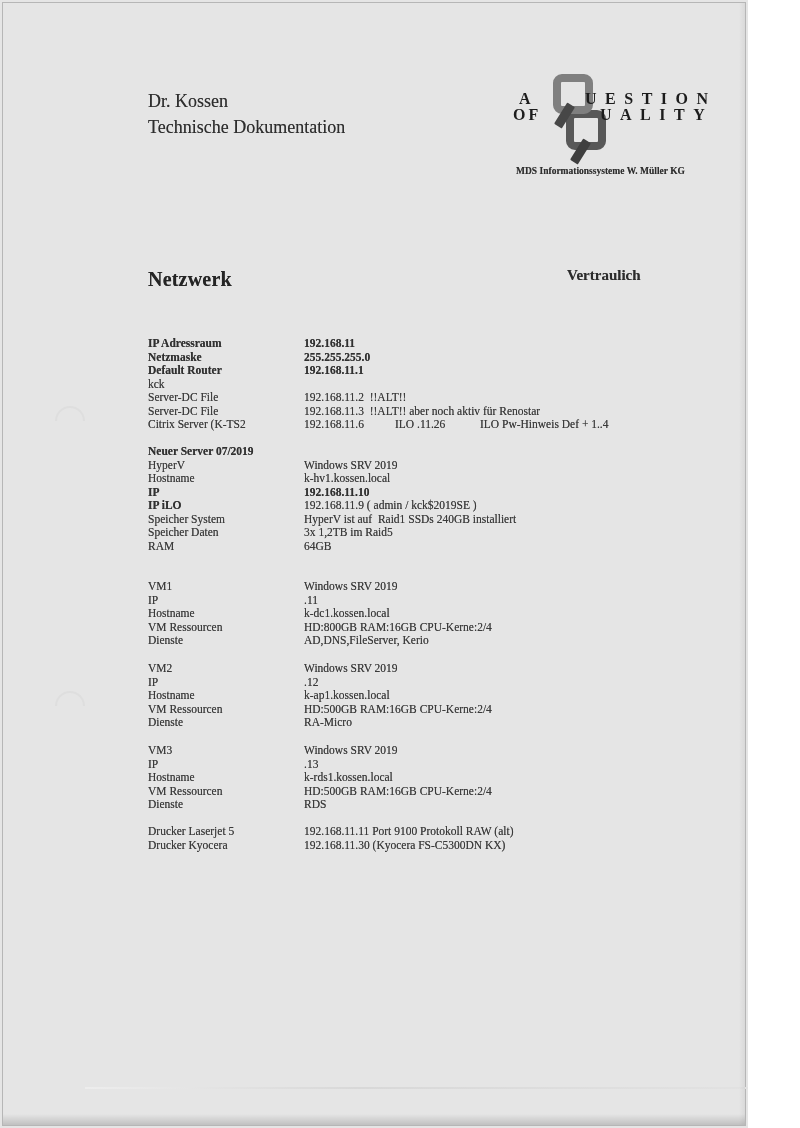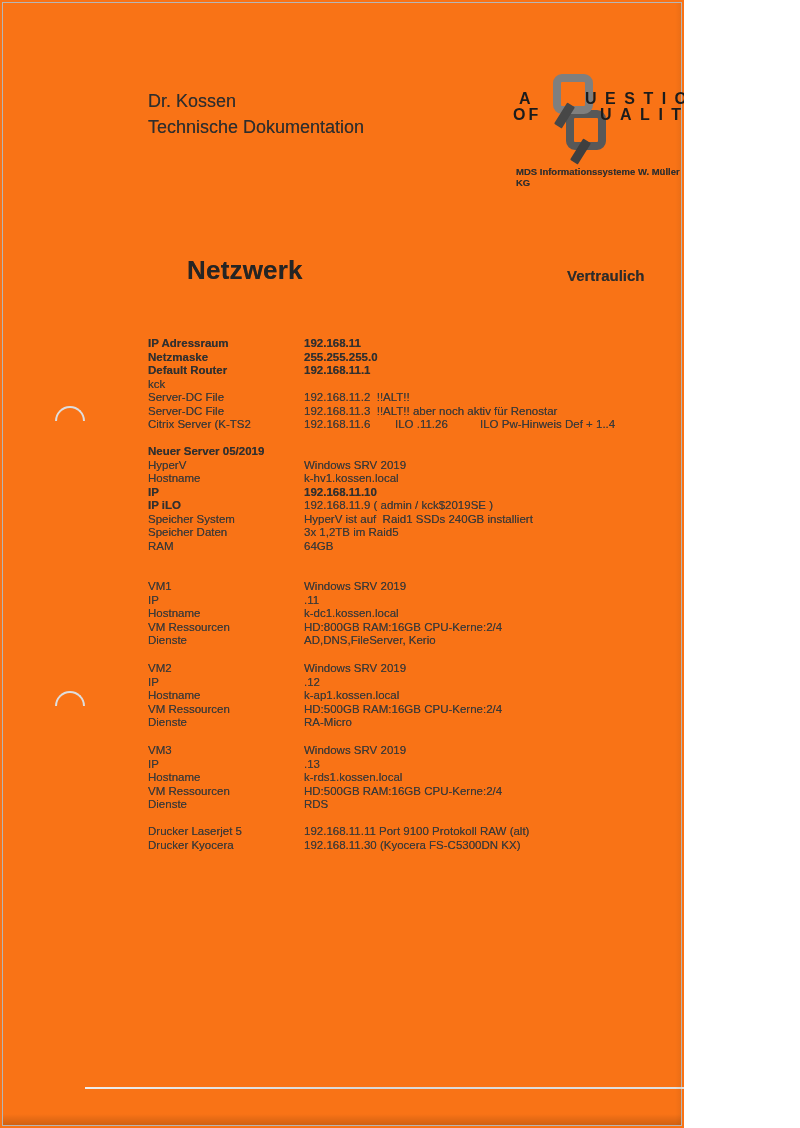--- a/index.html
+++ b/index.html
@@ -1,18 +1,18 @@
 <!DOCTYPE html>
 <html><head>
 <meta charset="utf-8">
 <style>
   html,body{margin:0;padding:0;background:#ffffff;}
   .page{
-    position:relative;width:684px;height:1128px;background:#f97316;
-    font-family:Liberation Sans, sans-serif;color:#3a3a3a;overflow:hidden;
+    position:relative;width:748px;height:1128px;background:#e5e5e5;
+    font-family:Liberation Serif, serif;color:#3a3a3a;overflow:hidden;
   }
   .frame{position:absolute;inset:2px;border:1px solid #b6b6b6;pointer-events:none;}
   .bottom-shade{position:absolute;left:3px;right:3px;bottom:3px;height:11px;
     background:linear-gradient(to bottom,rgba(0,0,0,0),rgba(0,0,0,0.16));}
   .right-shade{position:absolute;top:3px;bottom:3px;right:3px;width:6px;
     background:linear-gradient(to right,rgba(0,0,0,0),rgba(0,0,0,0.05));}
 
   
   .author{position:absolute;left:148px;top:88px;font-size:18px;line-height:26px;color:#2e2e2e;
     text-shadow:0 0 0.5px rgba(40,40,40,.55);}
@@ -26,22 +26,22 @@
   .logo .t2{left:63px;top:73px;transform:rotate(32deg);background:#3f3f3f;}
   .logo .word{position:absolute;font-weight:bold;font-size:16px;line-height:16px;white-space:pre;}
   .logo .l1a{left:6px;top:25px;}
   .logo .l1b{left:72px;top:25px;letter-spacing:8.5px;}
   .logo .l2a{left:0px;top:41px;letter-spacing:3px;}
   .logo .l2b{left:87px;top:41px;letter-spacing:8.5px;}
   .company{position:absolute;left:516px;top:166px;font-size:9.5px;font-weight:bold;color:#2f2f2f;
     text-shadow:0 0 0.4px rgba(40,40,40,.5);}
 
   
-  .doc-title{position:absolute;left:148px;top:255px;font-size:26px;font-weight:bold;color:#252525;
-    letter-spacing:0.2px;text-shadow:0 0 0.4px rgba(0,0,0,.5);margin-left:39px;}
+  .doc-title{position:absolute;left:148px;top:268px;font-size:20px;font-weight:bold;color:#252525;
+    letter-spacing:0.2px;text-shadow:0 0 0.4px rgba(0,0,0,.5);}
   .classification{position:absolute;left:567px;top:267px;font-size:15px;font-weight:bold;color:#2c2c2c;
     text-shadow:0 0 0.4px rgba(0,0,0,.4);}
 
   
   .sec{position:absolute;left:148px;width:620px;margin-top:28px;}
   .sec-network{top:309px;}
   .sec-server{top:417px;}
   .sec-vm1{top:552px;}
   .sec-vm2{top:634px;}
   .sec-vm3{top:716px;}
@@ -93,21 +93,21 @@
   <div class="sec sec-network">
       <div class="row"><span class="lab b">IP Adressraum</span><span class="val b">192.168.11</span></div>
       <div class="row"><span class="lab b">Netzmaske</span><span class="val b">255.255.255.0</span></div>
       <div class="row"><span class="lab b">Default Router</span><span class="val b">192.168.11.1</span></div>
       <div class="row"><span class="lab">kck</span></div>
       <div class="row"><span class="lab">Server-DC File</span><span class="val">192.168.11.2  !!ALT!!</span></div>
       <div class="row"><span class="lab">Server-DC File</span><span class="val">192.168.11.3  !!ALT!! aber noch aktiv für Renostar</span></div>
       <div class="row"><span class="lab">Citrix Server (K-TS2</span><span class="val">192.168.11.6</span><span class="c3">ILO .11.26</span><span class="c4">ILO Pw-Hinweis Def + 1..4</span></div>
     </div>
   <div class="sec sec-server">
-      <div class="row"><span class="lab b">Neuer Server 05/2019</span></div>
+      <div class="row"><span class="lab b">Neuer Server 07/2019</span></div>
       <div class="row"><span class="lab">HyperV</span><span class="val">Windows SRV 2019</span></div>
       <div class="row"><span class="lab">Hostname</span><span class="val">k-hv1.kossen.local</span></div>
       <div class="row"><span class="lab b">IP</span><span class="val b">192.168.11.10</span></div>
       <div class="row"><span class="lab b">IP iLO</span><span class="val">192.168.11.9 ( admin / kck$2019SE )</span></div>
       <div class="row"><span class="lab">Speicher System</span><span class="val">HyperV ist auf  Raid1 SSDs 240GB installiert</span></div>
       <div class="row"><span class="lab">Speicher Daten</span><span class="val">3x 1,2TB im Raid5</span></div>
       <div class="row"><span class="lab">RAM</span><span class="val">64GB</span></div>
     </div>
   <div class="sec sec-vm1">
       <div class="row"><span class="lab">VM1</span><span class="val">Windows SRV 2019</span></div>

